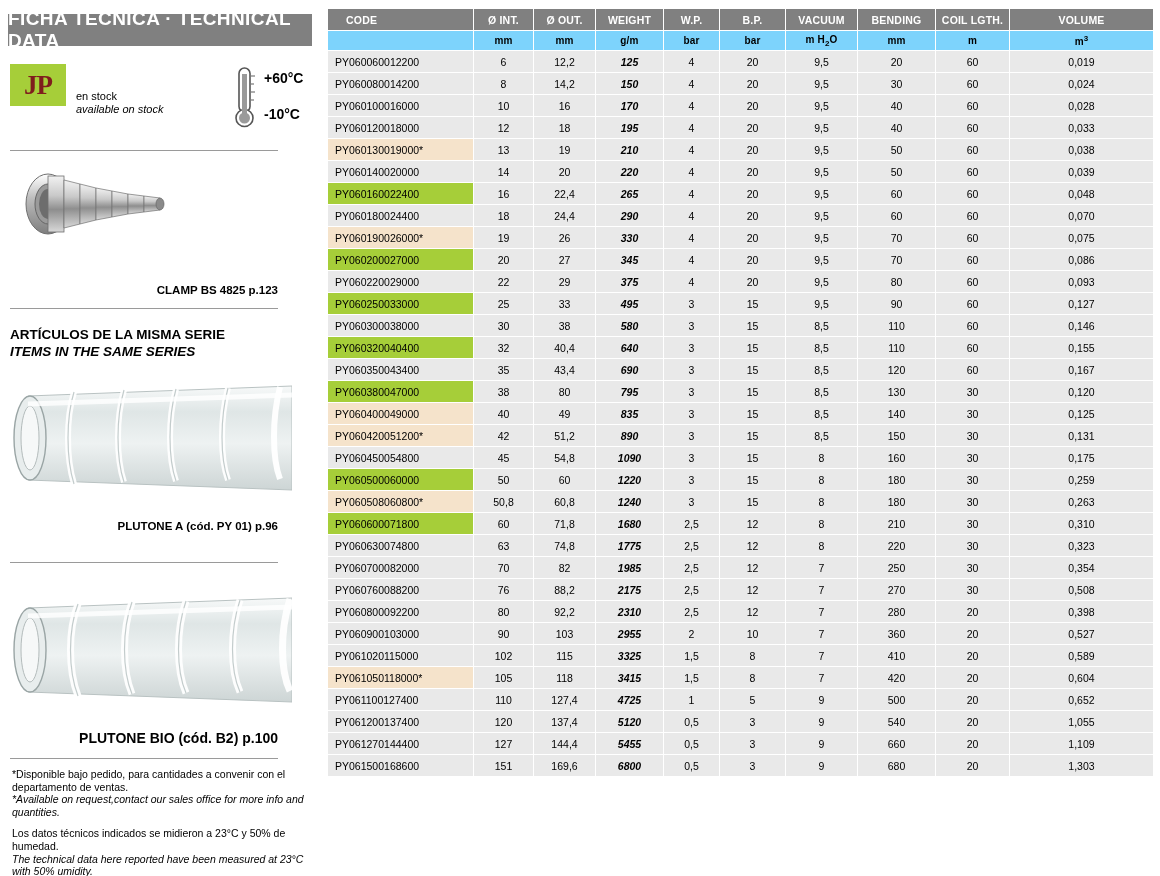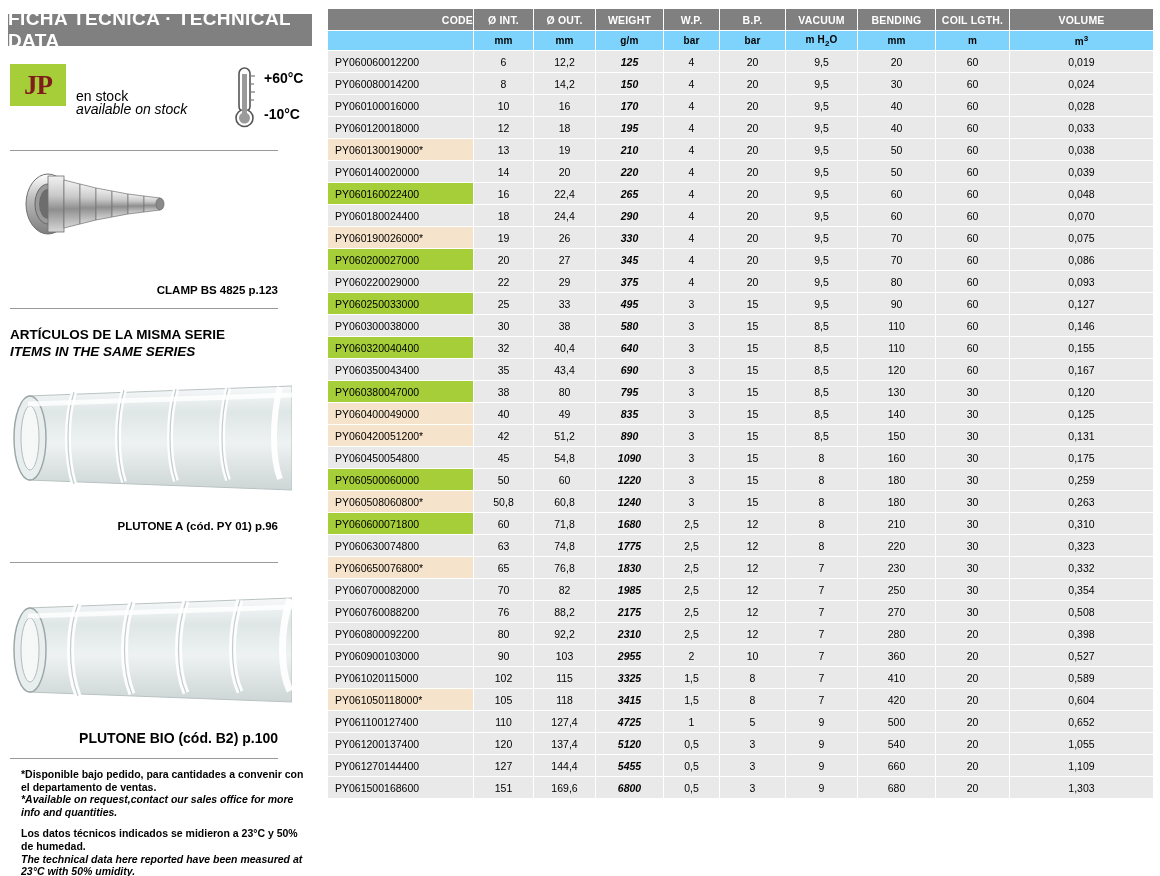--- a/index.html
+++ b/index.html
@@ -67,21 +67,21 @@
     font-family: "Liberation Serif", serif;
     font-weight: bold;
     font-size: 27px;
     color: #7f1d1d;
     letter-spacing: -1px;
   }
   .stock-text {
     position: absolute;
     left: 66px;
     top: 26px;
-    font-size: 14px;
+    font-size: 11px;
     line-height: 13px;
   }
   .stock-text .it { font-style: italic; }
 
   .thermo {
     position: absolute;
     left: 222px;
     top: 2px;
     width: 90px;
     height: 64px;
@@ -170,21 +170,21 @@
   }
 
   .footnotes {
     position: absolute;
     left: 8px;
     top: 768px;
     width: 300px;
     font-size: 10.5px;
     line-height: 12.6px;
   }
-  .footnotes p { margin: 0 0 9px 13px; font-weight: bold; }
+  .footnotes p { margin: 0 0 9px 4px; }
   .footnotes .it { font-style: italic; }
 
   
   .table-wrap {
     position: absolute;
     left: 327px;
     top: 8px;
     width: 826px;
   }
   table.data {
@@ -398,21 +398,21 @@
           <col class="c-wt">
           <col class="c-wp">
         <col class="c-bp">
           <col class="c-vac">
           <col class="c-bend">
           <col class="c-coil">
           <col class="c-vol">
       </colgroup>
       <thead>
         <tr>
-          <th style="text-align:right;padding-left:5px;">CODE</th>
+          <th style="text-align:left;padding-left:18px;">CODE</th>
           <th>Ø INT.</th>
           <th>Ø OUT.</th>
           <th>WEIGHT</th>
           <th>W.P.</th>
           <th>B.P.</th>
           <th>VACUUM</th>
           <th>BENDING</th>
           <th>COIL LGTH.</th>
           <th>VOLUME</th>
         </tr>
@@ -699,32 +699,20 @@
             <td>63</td>
             <td>74,8</td>
             <td class="weight">1775</td>
             <td>2,5</td>
             <td>12</td>
             <td>8</td>
             <td>220</td>
             <td>30</td>
             <td>0,323</td>
           </tr>
-          <tr class="hl-beige">
-            <td class="code">PY060650076800*</td>
-            <td>65</td>
-            <td>76,8</td>
-            <td class="weight">1830</td>
-            <td>2,5</td>
-            <td>12</td>
-            <td>7</td>
-            <td>230</td>
-            <td>30</td>
-            <td>0,332</td>
-          </tr>
           <tr class="">
             <td class="code">PY060700082000</td>
             <td>70</td>
             <td>82</td>
             <td class="weight">1985</td>
             <td>2,5</td>
             <td>12</td>
             <td>7</td>
             <td>250</td>
             <td>30</td>

